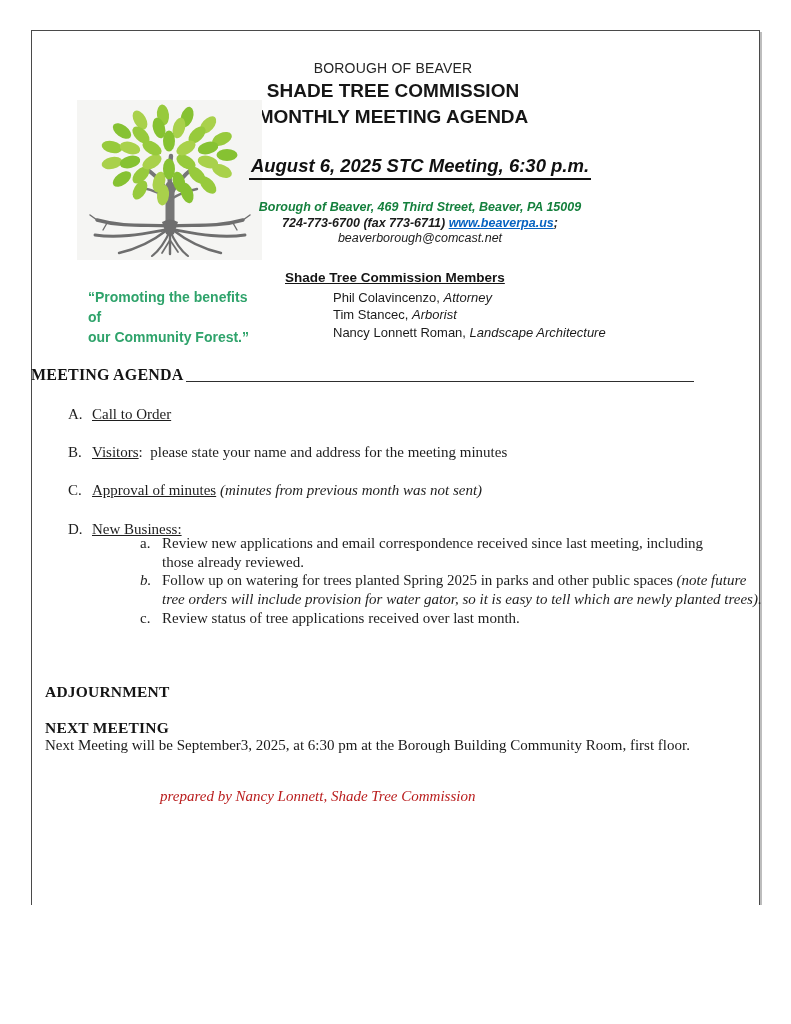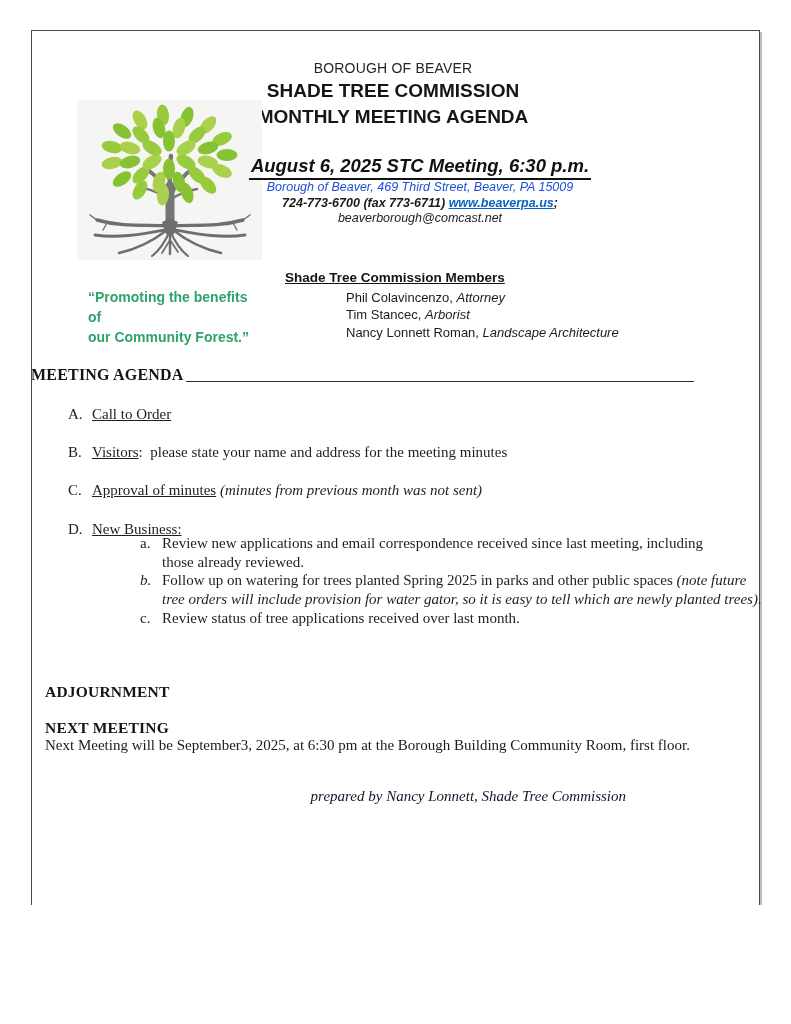--- a/index.html
+++ b/index.html
@@ -14,34 +14,34 @@
   .title-line{font-family:"Liberation Sans",sans-serif;font-size:19px;font-weight:bold;color:#161616;margin-top:4px;}
 
   
   .logo-box{position:absolute;left:77px;top:100px;width:185px;height:160px;}
 
   
   .meeting-block{position:absolute;left:230px;top:155px;width:380px;text-align:center;
                  font-family:"Liberation Sans",sans-serif;}
   .meeting-heading{display:inline-block;font-size:18.5px;font-weight:bold;font-style:italic;
                    color:#111;border-bottom:2px solid #111;padding:0 2px 1px 2px;}
-  .meeting-sub{font-size:12.5px;font-weight:normal;font-style:italic;line-height:15.5px;margin-top:0;color:#1d4ed8;}
+  .meeting-sub{font-size:12.5px;font-weight:bold;font-style:italic;line-height:15.5px;margin-top:20px;color:#15803d;}
   .meeting-sub2{font-size:12.5px;font-weight:bold;font-style:italic;line-height:15.5px;color:#1b1b1b;}
   .meeting-email{font-size:12.5px;font-style:italic;line-height:15.5px;color:#1b1b1b;}
   .weblink{color:#0563c1;text-decoration:underline;cursor:pointer;}
 
   
   .tagline{position:absolute;left:88px;top:287px;width:175px;
            font-family:"Liberation Sans",sans-serif;font-size:14px;font-weight:bold;
            color:#2fa36b;line-height:20px;}
 
   
   .members{position:absolute;left:285px;top:270px;font-family:"Liberation Sans",sans-serif;}
   .members-heading{font-size:13.5px;font-weight:bold;text-decoration:underline;color:#141414;}
-  .members-list{margin-top:4px;margin-left:61px;font-size:13px;line-height:17.3px;color:#1b1b1b;}
+  .members-list{margin-top:4px;margin-left:48px;font-size:13px;line-height:17.3px;color:#1b1b1b;}
   .role{font-style:italic;}
 
   
   .agenda-heading-row{position:absolute;left:31px;top:366px;width:663px;display:flex;}
   .agenda-heading{font-size:16px;font-weight:bold;letter-spacing:.2px;color:#141414;white-space:nowrap;}
   .agenda-rule{flex:1;border-bottom:1.4px solid #2e2e2e;margin-bottom:2px;margin-left:2px;}
 
   .agenda-item{position:absolute;left:68px;font-size:15px;line-height:19px;display:flex;}
   .item-letter{width:24px;flex:0 0 24px;}
   .u{text-decoration:underline;}
@@ -53,22 +53,22 @@
   .sub-letter{width:22px;flex:0 0 22px;}
   .sub-item:nth-of-type(2) .sub-letter{font-style:italic;}
   .sub-text-a{width:560px;}
   .sub-text-b{width:602px;}
   .sub-text-c{width:602px;}
 
   .adjournment{position:absolute;left:45px;top:683px;font-size:15.5px;font-weight:bold;letter-spacing:.2px;color:#141414;}
   .next-heading{position:absolute;left:45px;top:719px;font-size:15.5px;font-weight:bold;letter-spacing:.2px;color:#141414;}
   .next-text{position:absolute;left:45px;top:737px;width:690px;font-size:15px;color:#1b1b1b;}
 
-  .footer-note{position:absolute;left:160px;top:788px;width:466px;text-align:right;
-               font-size:15px;font-style:italic;color:#0f172a;}
+  .footer-note{position:absolute;left:160px;top:788px;width:466px;text-align:left;
+               font-size:15px;font-style:italic;color:#b91c1c;}
 
   
   .leaf-a{fill:#86c232;}
   .leaf-b{fill:#a9d14b;}
   .leaf-c{fill:#97ca3c;}
 </style>
 </head>
 <body>
 
 <div class="page">

